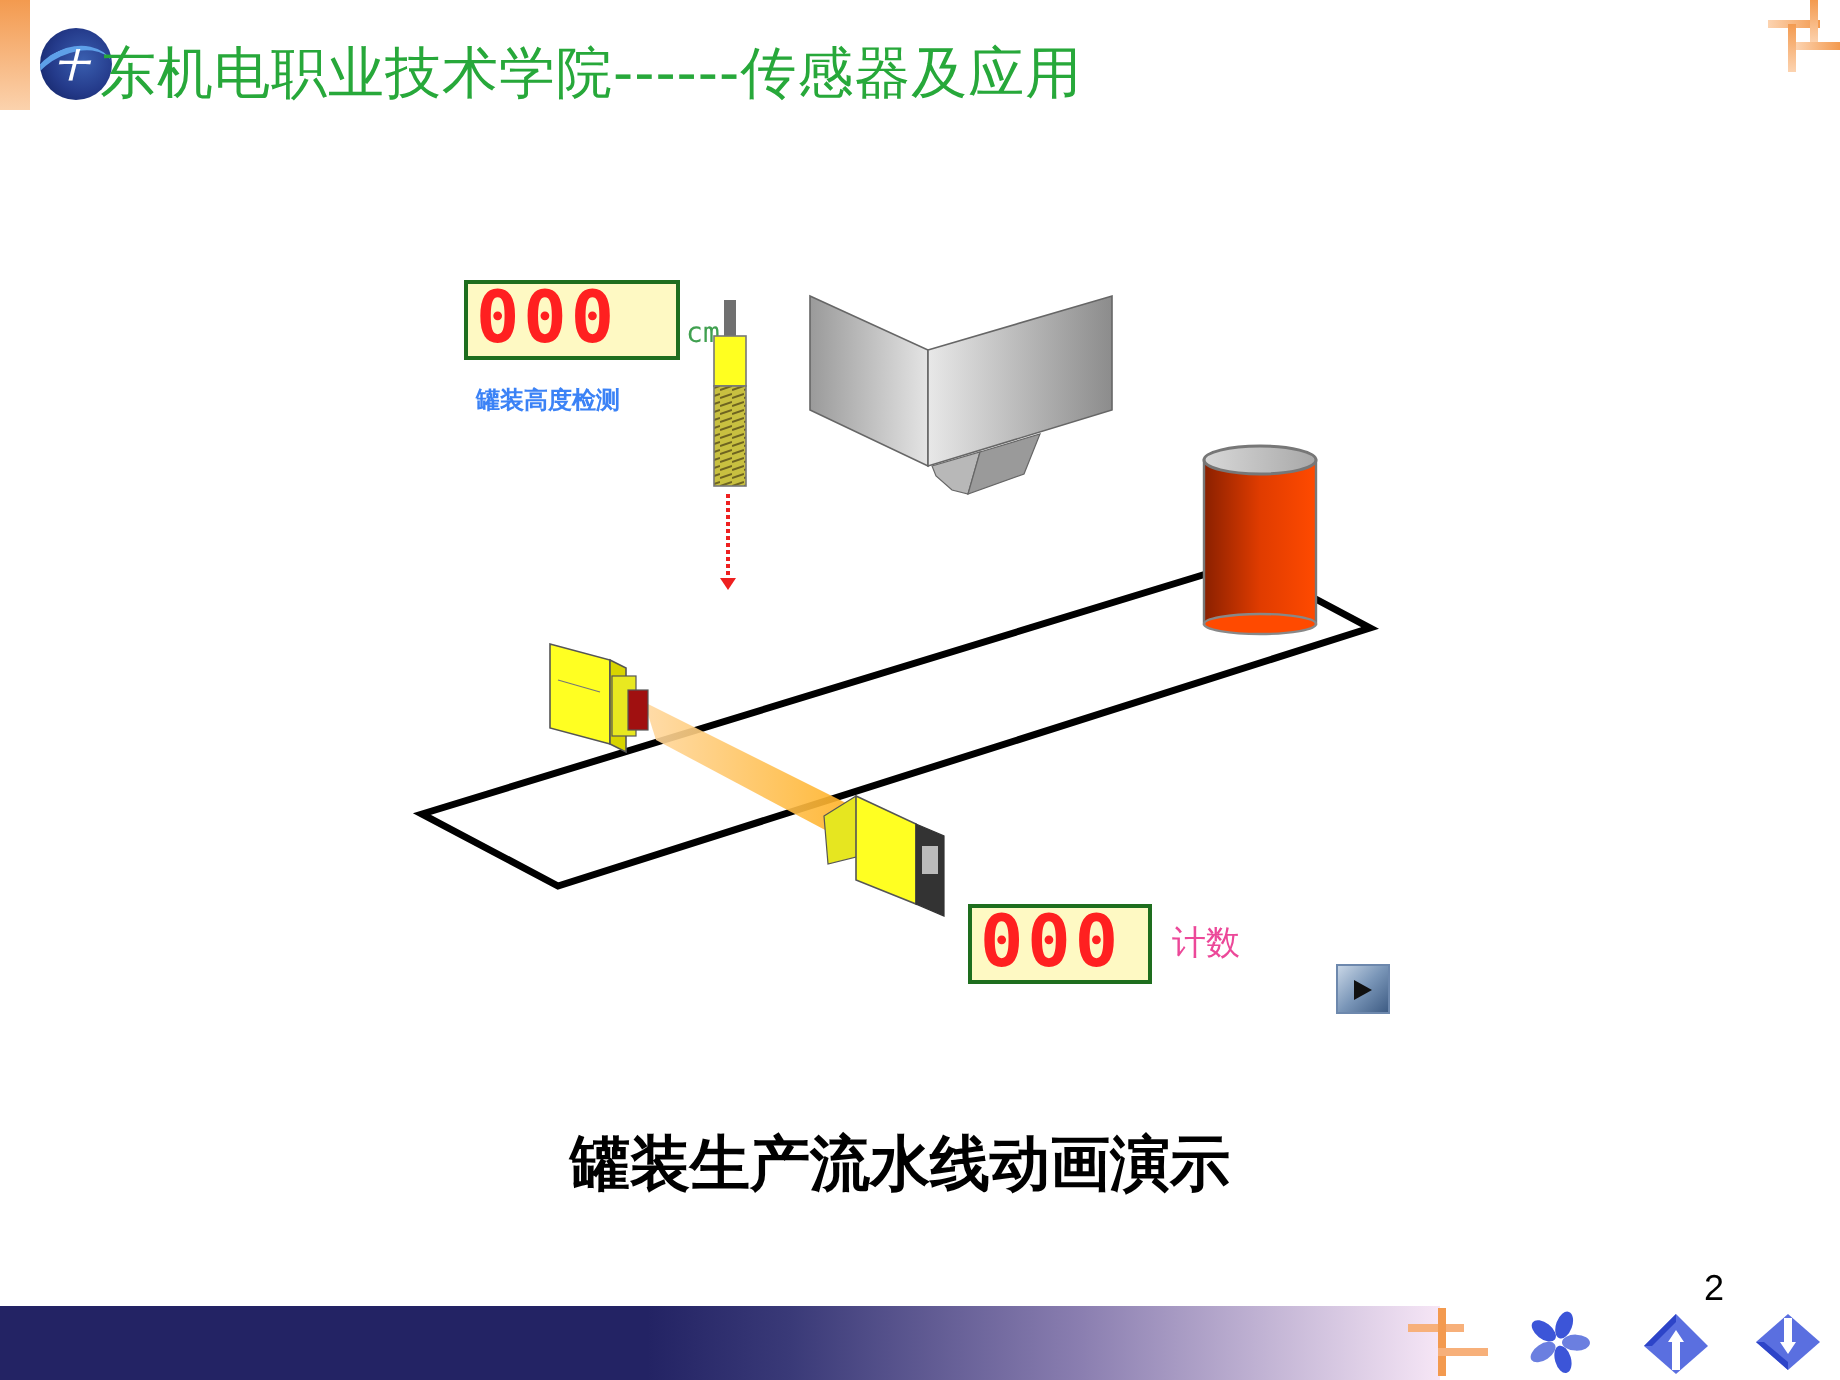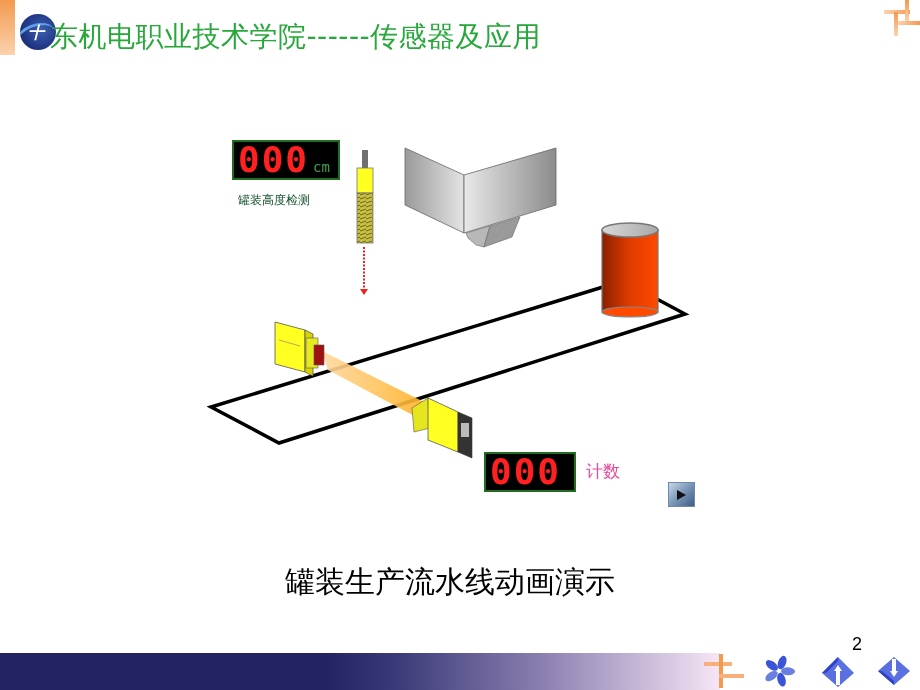--- a/index.html
+++ b/index.html
@@ -26,44 +26,44 @@
     .logo .mark {
       position: absolute; left: 8px; top: 9px; color: #fff; font-size: 16px; font-weight: bold;
       font-style: italic;
     }
     .header-title {
       left: 50px; top: 18px; font-size: 28px; color: #27a83a; white-space: nowrap;
       letter-spacing: 0.5px;
     }
     
     .seg-box {
-      border: 2px solid #1e6e1e; background: #000000; display: flex; align-items: center;
-      padding: 0 4px; box-sizing: border-box;
+      border: 2px solid #1e6e1e; background: #fef9c3; display: flex; align-items: center;
+      padding: 0 4px; box-sizing: border-box; gap: 30px;
     }
     .seg-digits {
       color: #ff2020; font-family: "DejaVu Sans Mono", monospace; font-size: 36px;
       font-weight: bold; letter-spacing: 2px; line-height: 1;
     }
     .seg-unit { color: #40a050; font-family: "DejaVu Sans Mono", monospace; font-size: 14px; margin-left: 4px; margin-top: 14px; }
-    .green-label { color: #14532d; font-size: 12px; font-weight: normal; white-space: nowrap; }
+    .green-label { color: #3b82f6; font-size: 12px; font-weight: bold; white-space: nowrap; }
     .blue-label { color: #ec4899; font-size: 17px; white-space: nowrap; }
     
     .play-btn {
       left: 668px; top: 482px; width: 27px; height: 25px; box-sizing: border-box;
       background: linear-gradient(135deg, #c8d6e6 0%, #7a96b8 50%, #3e5c84 100%);
       border: 1px solid #6d88ad; display: flex; align-items: center; justify-content: center;
       cursor: pointer;
     }
     .play-btn .tri {
       width: 0; height: 0; border-top: 5px solid transparent; border-bottom: 5px solid transparent;
       border-left: 9px solid #111;
     }
     .caption {
       left: 0; width: 900px; top: 562px; text-align: center; font-size: 30px;
-      font-family: "DejaVu Serif", "Liberation Serif", serif; font-weight: normal; color: #000;
+      font-family: "DejaVu Serif", "Liberation Serif", serif; font-weight: bold; color: #000;
     }
     .page-num { left: 852px; top: 634px; font-size: 18px; color: #000; font-family: "Liberation Sans", sans-serif; }
     .footer-bar {
       left: 0; top: 653px; width: 720px; height: 37px;
       background: linear-gradient(to right, #232364 0%, #232364 45%, #3a3a78 55%, #8a7eb0 75%, #f6e6f6 100%);
     }
     .nav-icon { cursor: pointer; }
   </style>
 </head>
 <body>

